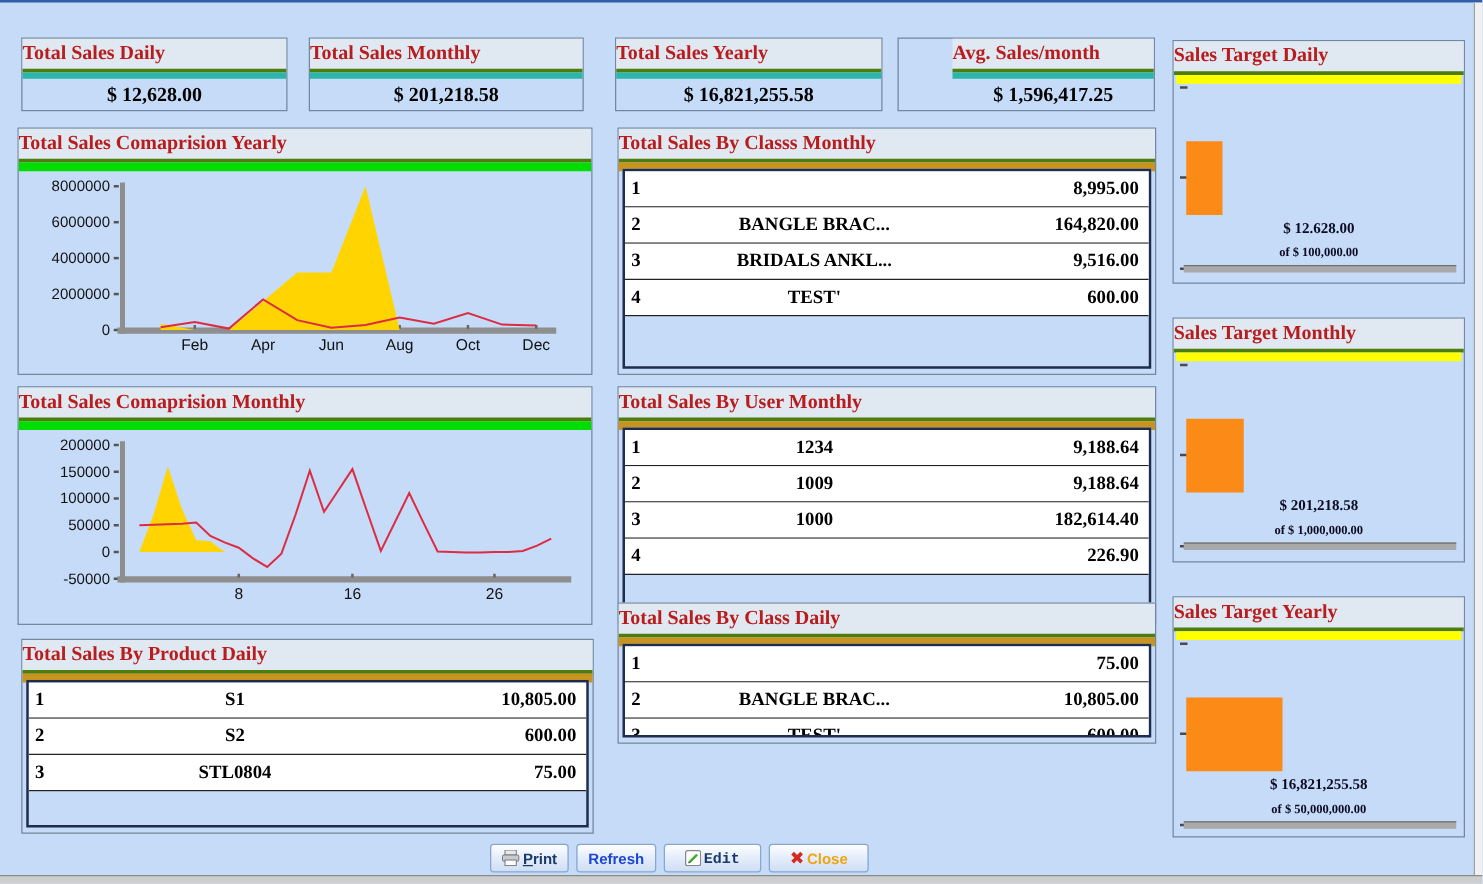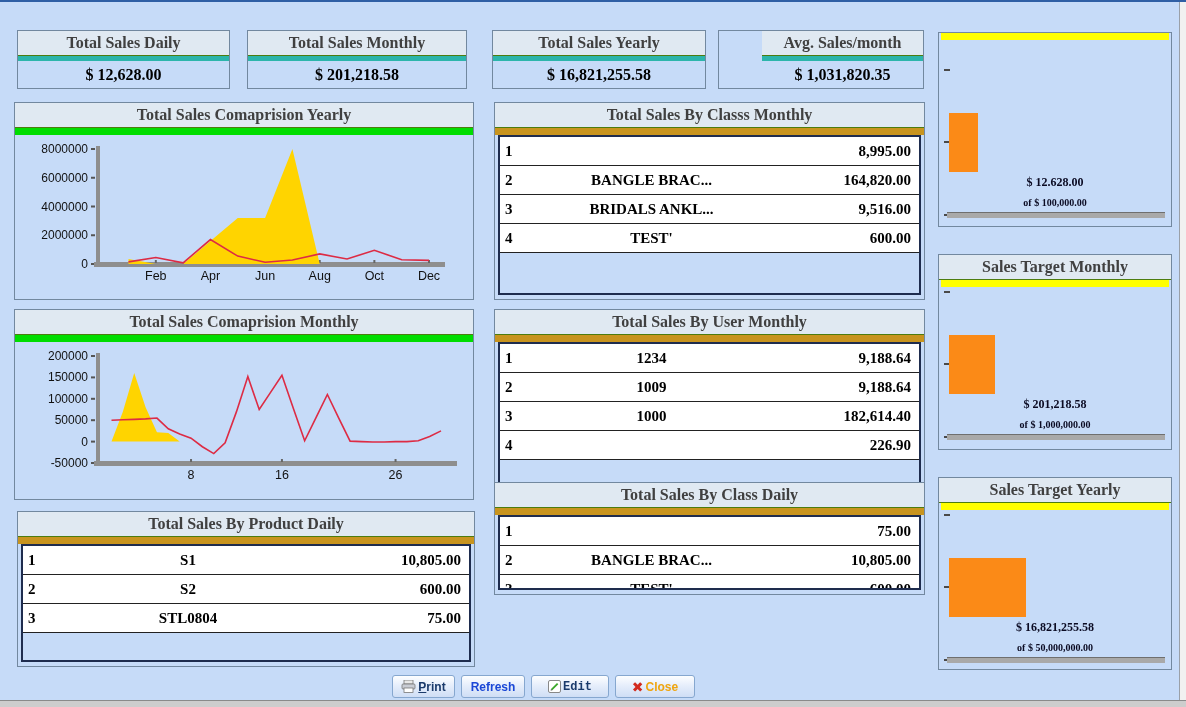--- a/index.html
+++ b/index.html
@@ -3,22 +3,22 @@
 <meta charset="utf-8">
 <style>
   html,body{margin:0;padding:0;background:#e8e8e8;}
   .window{position:relative;width:1186px;height:707px;background:#c6dbf8;overflow:hidden;
           font-family:"Liberation Serif",serif;border-top:2px solid #2f5fa5;box-sizing:border-box;}
   .main{position:absolute;left:0;top:0;width:1186px;height:698px;}
   .bottom-strip{position:absolute;left:0;top:698px;width:1186px;height:9px;background:#cdcdcd;border-top:1px solid #8a8a8a;box-sizing:border-box;}
   .right-strip{position:absolute;right:0;top:0;width:7px;height:698px;background:#f1f1f1;border-left:1px solid #9aa0a8;box-sizing:border-box;}
 
   .panel{position:absolute;border:1px solid #72889f;background:#c6dbf8;box-sizing:border-box;}
-  .ptitle{height:24px;line-height:23px;text-align:center;background:#e0e9f2;font-weight:bold;font-size:16px;color:#404040;
-          border-bottom:1px solid #4d7c0f;}
+  .ptitle{height:24px;line-height:23px;text-align:left;background:#e0e9f2;font-weight:bold;font-size:16px;color:#b91c1c;
+          border-bottom:3px solid #4d7c0f;}
   .accent{height:7px;}
   .teal{background:#2cb5ab;height:5px;}
   .green{background:#00dd00;}
   .gold{background:#c8941e;}
   .yellowbar{background:#ffff00;margin:0 2px;}
 
   .card-value{height:27px;line-height:27px;text-align:center;font-weight:bold;font-size:16px;color:#000;}
 
   .chartsvg{position:absolute;left:1px;top:32px;}
   .axlbl{font:12px "Liberation Sans",sans-serif;fill:#111;}
@@ -66,21 +66,21 @@
       <div class="card-value">$ 201,218.58</div>
     </div>
     <div class="panel" style="left:492px;top:28px;width:214px;height:59px;">
       <div class="ptitle">Total Sales Yearly</div>
       <div class="accent teal"></div>
       <div class="card-value">$ 16,821,255.58</div>
     </div>
     <div class="panel" style="left:718px;top:28px;width:206px;height:59px;padding-left:43px;">
       <div class="ptitle">Avg. Sales/month</div>
       <div class="accent teal"></div>
-      <div class="card-value">$ 1,031,820.35</div>
+      <div class="card-value">$ 1,596,417.25</div>
     </div>
 
     <div class="panel" style="left:14px;top:100px;width:460px;height:198px;">
       <div class="ptitle">Total Sales Comaprision Yearly</div>
       <div class="accent green"></div>
       <svg class="chartsvg" width="456" height="165">
           <rect x="75" y="128" width="4" height="2" fill="#555"></rect>
           <text x="72" y="133" text-anchor="end" class="axlbl">0</text>
           <rect x="75" y="99.25" width="4" height="2" fill="#555"></rect>
           <text x="72" y="104.25" text-anchor="end" class="axlbl">2000000</text>
@@ -230,20 +230,21 @@
         </div>
         <div class="trow">
           <span class="tidx">3</span>
           <span class="tname">TEST'</span>
           <span class="tval">600.00</span>
         </div>
       </div>
     </div>
 
     <div class="panel" style="left:938px;top:30px;width:234px;height:195px;">
+      <div class="ptitle">Sales Target Daily</div>
       <div class="accent yellowbar"></div>
       <div class="gauge">
         <span class="gtick gt1"></span>
         <span class="gtick gt2"></span>
         <span class="gtick gt3"></span>
         <div class="gbar" style="width: 12.6%;"></div>
         <div class="gvalue">$ 12.628.00</div>
         <div class="gof">of $ 100,000.00</div>
         <div class="gbase"></div>
       </div>

